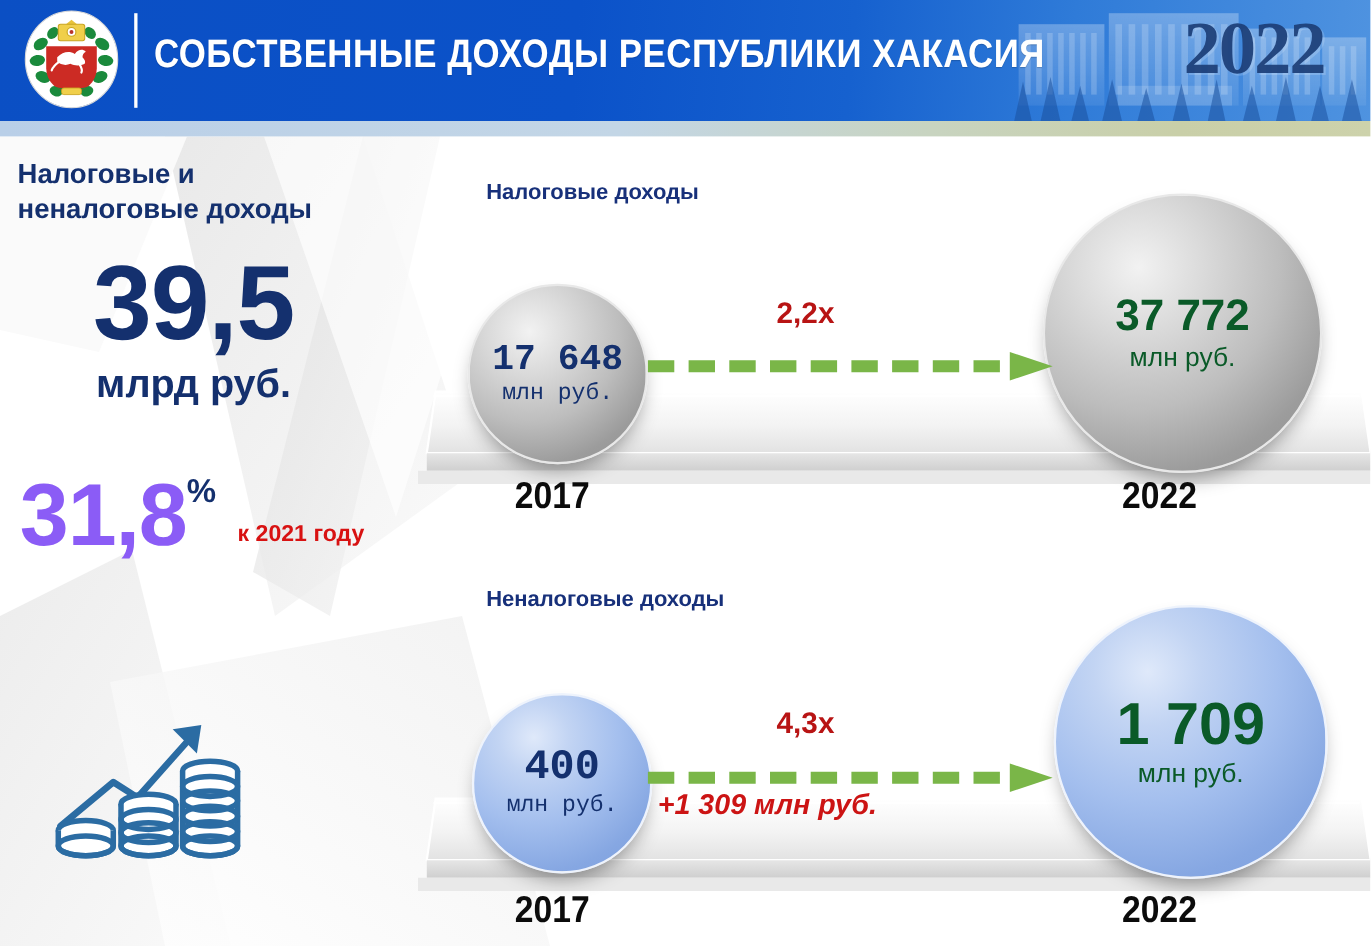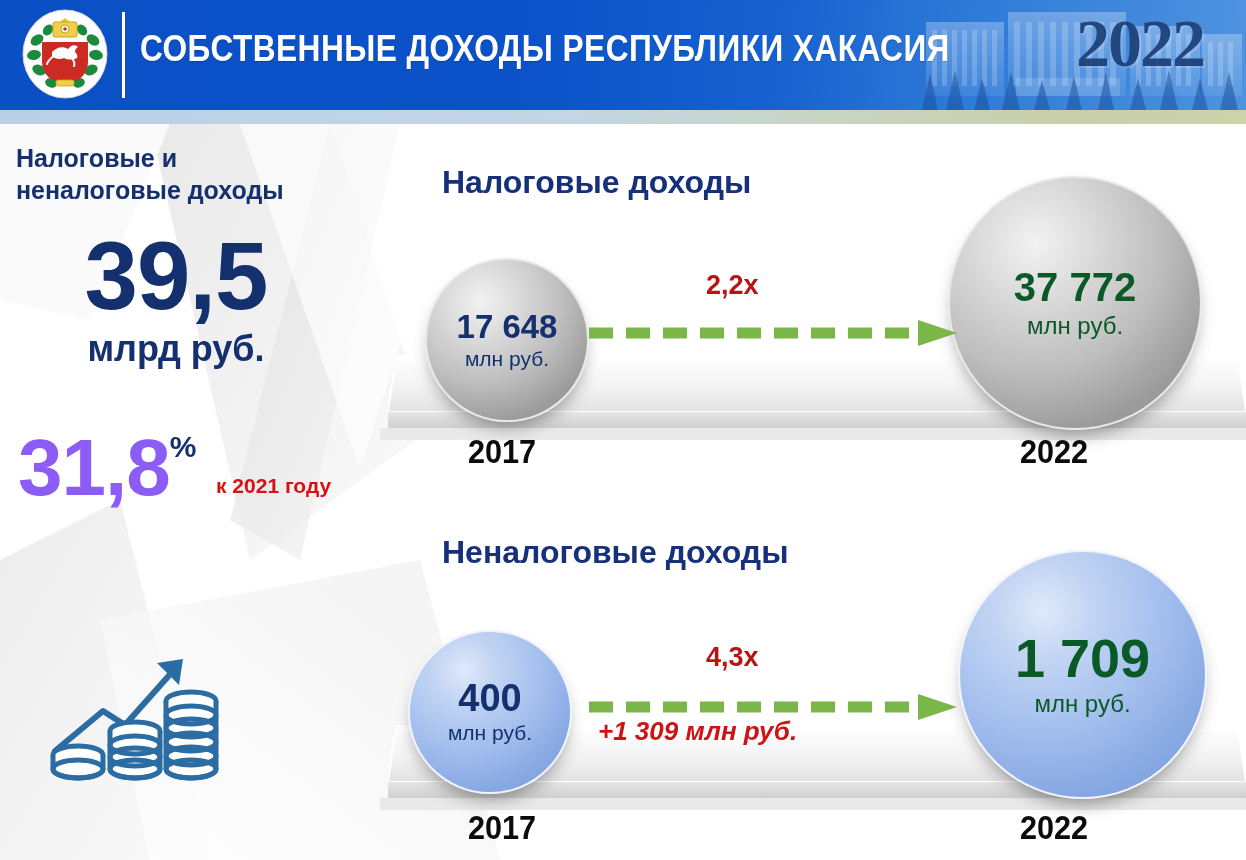--- a/index.html
+++ b/index.html
@@ -98,21 +98,21 @@
     position: absolute; left: 198px; top: 46px;
     color: #d81212; font-size: 21px; font-weight: bold;
     white-space: nowrap;
   }
   .coins-icon { position: absolute; left: 45px; top: 505px; width: 175px; height: 155px; }
 
   
   .chart-block { position: absolute; z-index: 6; }
   .chart-title {
     position: absolute;
-    color: #17307a; font-size: 32px; font-weight: bold;
+    color: #17307a; font-size: 20px; font-weight: bold;
     white-space: nowrap;
   }
   .platform { position: absolute; }
 
   .bubble {
     position: absolute; border-radius: 50%;
     display: flex; flex-direction: column;
     align-items: center; justify-content: center;
     text-align: center;
     box-shadow: 0 10px 18px -6px rgba(0,0,0,0.42);
@@ -124,21 +124,21 @@
     background:
       radial-gradient(circle at 34% 26%, #f2f2f2 0%, #dcdcdc 22%, #bdbdbd 52%, #9c9c9c 76%, #8e8e8e 100%);
     border: 2px solid #e8e8e8;
   }
   .b-blue {
     background:
       radial-gradient(circle at 34% 24%, #dfe9fa 0%, #c2d4f3 20%, #a4bfee 48%, #86a7e2 76%, #7a9edd 100%);
     border: 2px solid #eef3fc;
   }
 
-  .txt-navy { color: #14306e; }
+  .txt-navy { color: #14306e; font-family: Liberation Mono, monospace; }
   .txt-green { color: #0a5a28; }
 
   .arrow-wrap { position: absolute; }
   .mult {
     position: absolute; color: #b81414; font-size: 27px; font-weight: bold; white-space: nowrap;
   }
   .delta {
     position: absolute; color: #cc1414; font-size: 26px; font-weight: bold;
     font-style: italic; white-space: nowrap;
   }
@@ -356,21 +356,21 @@
         <stop offset="0%" stop-color="#e6e6e6"></stop>
           <stop offset="100%" stop-color="#cfcfcf"></stop>
       </linearGradient>
     </defs>
     <polygon points="16,6 858,6 866,62 8,62" fill="url(#plat2)" stroke="#ffffff" stroke-width="2"></polygon>
     <polygon points="8,62 866,62 866,78 8,78" fill="url(#plat2b)"></polygon>
     <polygon points="0,78 866,78 866,90 0,90" fill="#e9e9e9"></polygon>
     <line x1="14" y1="10" x2="856" y2="10" stroke="#ffffff" stroke-width="2"></line>
   </svg>
 
-  <div class="bubble b-blue" style="left:28px; top:110px; width:160px; height:160px;">
+  <div class="bubble b-blue" style="left:49px; top:110px; width:160px; height:160px;">
     <div class="val txt-navy" style="font-size:38px;">400</div>
     <div class="unit txt-navy" style="font-size:21px; margin-top:4px;">млн руб.</div>
   </div>
 
   <div class="bubble b-blue" style="left:578px; top:30px; width:245px; height:245px;">
     <div class="val txt-green" style="font-size:54px;">1 709</div>
     <div class="unit txt-green" style="font-size:24px; margin-top:6px;">млн руб.</div>
   </div>
 
   <div class="mult" style="left:326px; top:122px;">4,3х</div>

